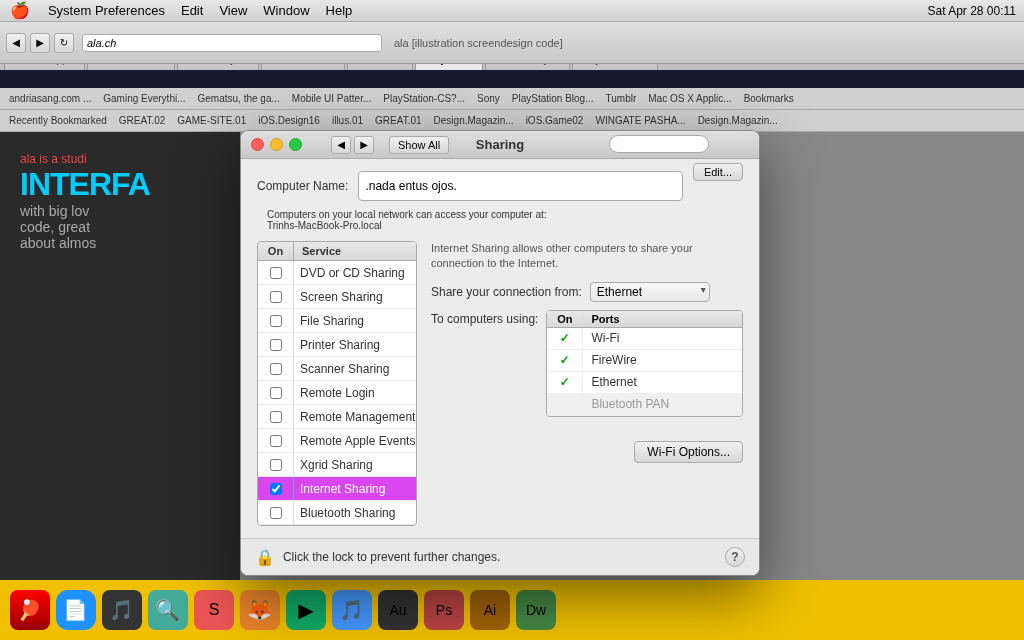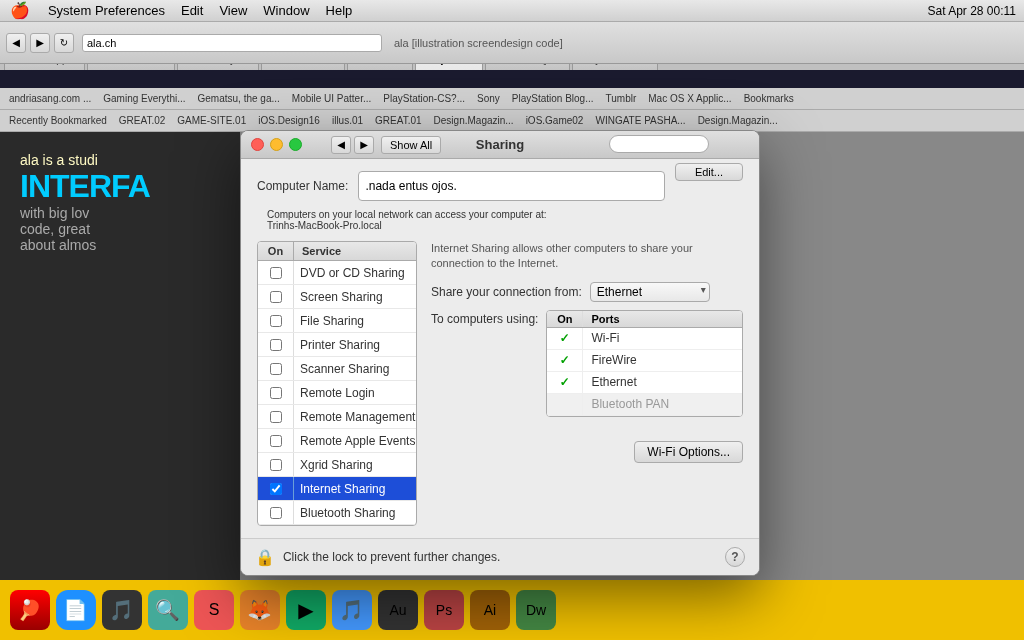--- a/index.html
+++ b/index.html
@@ -138,21 +138,21 @@
     .comp-name-label { font-size: 12px; color: #333; white-space: nowrap; }
     .comp-name-input {
       flex: 1; height: 30px; border: 1px solid #aaa; border-radius: 4px;
       background: white; padding: 0 6px; font-size: 12px;
     }
     .comp-name-sub { font-size: 10px; color: #555; margin-left: 10px; margin-bottom: 10px; }
     .comp-name-sub span { color: #333; }
 
     .edit-btn {
       float: right; margin-top: -28px; margin-right: 0;
-      padding: 2px 19px; font-size: 11px;
+      padding: 2px 10px; font-size: 11px;
       background: linear-gradient(to bottom, #f0f0f0, #d8d8d8);
       border: 1px solid #aaa; border-radius: 4px; cursor: pointer;
     }
 
     
     .dialog-main { display: flex; gap: 0; margin-top: 8px; }
 
     
     .service-list {
       width: 160px; min-width: 160px;
@@ -168,21 +168,21 @@
       color: #333; text-align: center; border-right: 1px solid #aaa;
     }
     .service-list-header-service {
       padding: 3px 8px; font-size: 11px; font-weight: 600; color: #333;
     }
     .service-item {
       display: flex; align-items: center; height: 24px;
       border-bottom: 1px solid #e8e8e8;
     }
     .service-item.selected {
-      background: #1d4ed8;
+      background: #d946ef;
     }
     .service-item.selected .service-name { color: white; }
     .service-checkbox {
       width: 36px; display: flex; align-items: center; justify-content: center;
       border-right: 1px solid #ddd; height: 100%;
     }
     .service-checkbox input { width: 12px; height: 12px; }
     .service-name { font-size: 12px; color: #333; padding-left: 6px; }
 
     
@@ -278,21 +278,21 @@
   <span class="menubar-item">Help</span>
   <div class="menubar-right">
     <span>Sat Apr 28  00:11</span>
   </div>
 </div>
 
 <div class="browser-toolbar">
   <div class="nav-btn">◀</div>
   <div class="nav-btn">▶</div>
   <div class="nav-btn">↻</div>
-  <input class="address-input" value="ala.ch" style="flex: 1 1 0%; max-width: 300px; margin-left: 4px;">
+  <input class="address-input" value="ala.ch" style="flex: 1 1 0%; max-width: 300px; margin-left: 4px; font-style: italic;">
   <span style="font-size:11px; color:#555; margin-left:8px;">ala [illustration screendesign code]</span>
 </div>
 
 <div class="tabs-bar">
   <div class="tab">Android App...</div>
   <div class="tab">Best Web Gal...</div>
   <div class="tab">Wells Riley's...</div>
   <div class="tab">Tobias van S...</div>
   <div class="tab">Lake Nona</div>
   <div class="tab active">ala [illustr...</div>
@@ -321,21 +321,21 @@
   <span class="bookmark-item">illus.01</span>
   <span class="bookmark-item">GREAT.01</span>
   <span class="bookmark-item">Design.Magazin...</span>
   <span class="bookmark-item">iOS.Game02</span>
   <span class="bookmark-item">WINGATE PASHA...</span>
   <span class="bookmark-item">Design.Magazin...</span>
 </div>
 
 <div class="page-bg">
   <div class="page-content-left">
-    <p style="font-size:14px; color:#fef9c3;">ala is a studi</p>
+    <p style="font-size:12px; color:#ef4444;">ala is a studi</p>
     <p style="font-size:32px; font-weight:900; color:#00ccff; letter-spacing:-1px;">INTERFA</p>
     <p style="font-size:14px; color:#aaa;">with big lov</p>
     <p style="font-size:14px; color:#aaa;">code, great</p>
     <p style="font-size:14px; color:#aaa;">about almos</p>
   </div>
 </div>
 
 <div class="bottom-bar">
   <div class="dock-icon" style="background:linear-gradient(#f00,#900);">🏓</div>
   <div class="dock-icon" style="background:#1e90ff; border-radius:12px;">📄</div>
@@ -356,21 +356,21 @@
 
     <div class="dialog-titlebar">
       <div class="traffic-lights">
         <div class="tl tl-red"></div>
         <div class="tl tl-yellow"></div>
         <div class="tl tl-green"></div>
       </div>
       <div style="position:absolute; left:90px; display:flex; gap:3px;">
         <div class="nav-arrow">◀</div>
         <div class="nav-arrow">▶</div>
-        <button style="margin-left:4px; padding:1px 8px; font-size:11px; border:1px solid #aaa; border-radius:3px; background:linear-gradient(to bottom,#f0f0f0,#d8d8d8); cursor:pointer;">Show All</button>
+        <button style="margin-left:12px; padding:1px 8px; font-size:11px; border:1px solid #aaa; border-radius:3px; background:linear-gradient(to bottom,#f0f0f0,#d8d8d8); cursor:pointer;">Show All</button>
       </div>
       <span class="dialog-title">Sharing</span>
       <input class="dialog-search" type="text" placeholder="" style="">
     </div>
 
     <div class="dialog-body">
 
       <div class="comp-name-row">
         <label class="comp-name-label">Computer Name:</label>
         <input class="comp-name-input" type="text" value=".nada entus ojos." style="">

